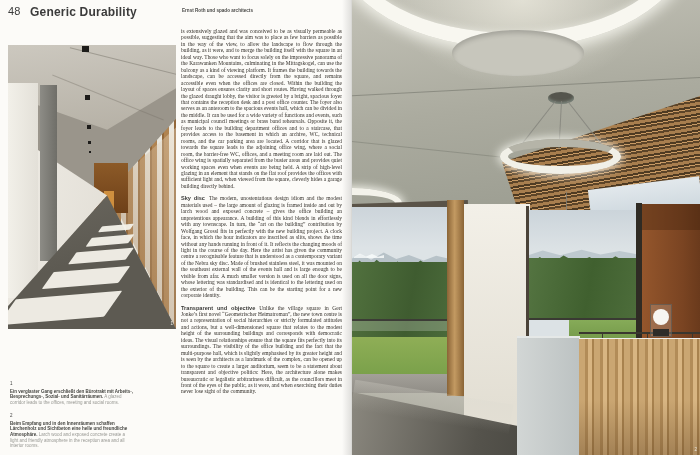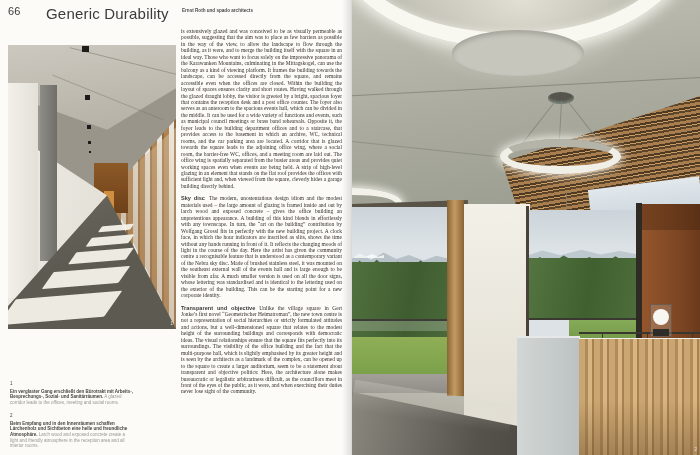--- a/index.html
+++ b/index.html
@@ -2,21 +2,21 @@
 <html><head>
 <meta charset="utf-8">
 <style>
   * { margin:0; padding:0; box-sizing:border-box; }
   html,body { background:#e9e9e7; }
   .spread { position:relative; width:700px; height:455px; background:#fcfbf8; overflow:hidden;
             font-family:"Liberation Sans", sans-serif; }
 
   
   .hdr-num   { position:absolute; left:8px;  top:5px; font-size:11px; color:#3b3b3b; letter-spacing:.2px; }
-  .hdr-title { position:absolute; left:46px; top:5px; font-size:15px; color:#3b3b3b; letter-spacing:.2px; }
+  .hdr-title { position:absolute; left:30px; top:5px; font-size:12px; color:#3b3b3b; letter-spacing:.2px;font-weight:bold; }
   .hdr-run   { position:absolute; left:182px; top:8px; font-size:4.6px; font-weight:bold; color:#4a4a48; }
 
   
   .article { position:absolute; left:181px; top:28px; width:161px; height:422px; overflow:hidden;
              font-family:"Liberation Serif", serif; font-size:5.45px; line-height:6.45px;
              color:#332f2a; text-align:justify; }
   .article p { margin-bottom:6px; }
   .shead { font-family:"Liberation Sans", sans-serif; font-weight:bold; font-size:5.6px; color:#3a3a38; margin-right:4px; }
 
   
@@ -151,21 +151,21 @@
   .lamp-base { left:301px; top:329px; width:16px; height:7px; background:#2e2c28; }
 
   .gutter { position:absolute; left:342px; top:0; width:10px; height:455px;
       background:linear-gradient(90deg,rgba(0,0,0,0) 0%,rgba(0,0,0,.10) 85%,rgba(0,0,0,.16) 100%); }
 </style>
 </head>
 <body>
 
 <div class="spread">
 
-  <div class="hdr-num">66</div>
+  <div class="hdr-num">48</div>
   <div class="hdr-title">Generic Durability</div>
   <div class="hdr-run">Ernst Roth und spado architects</div>
 
   <div class="photo corridor">
     <div class="c-ceiling"></div>
     <div class="c-seam1"></div>
     <div class="c-seam2"></div>
     <div class="c-rightwall"></div>
     <div class="c-rightwall-shade"></div>
     <div class="c-farwall"></div>

